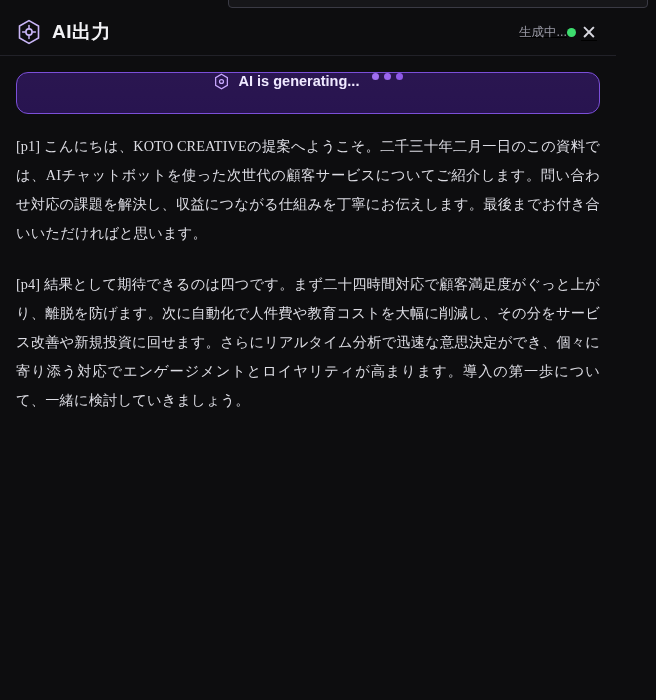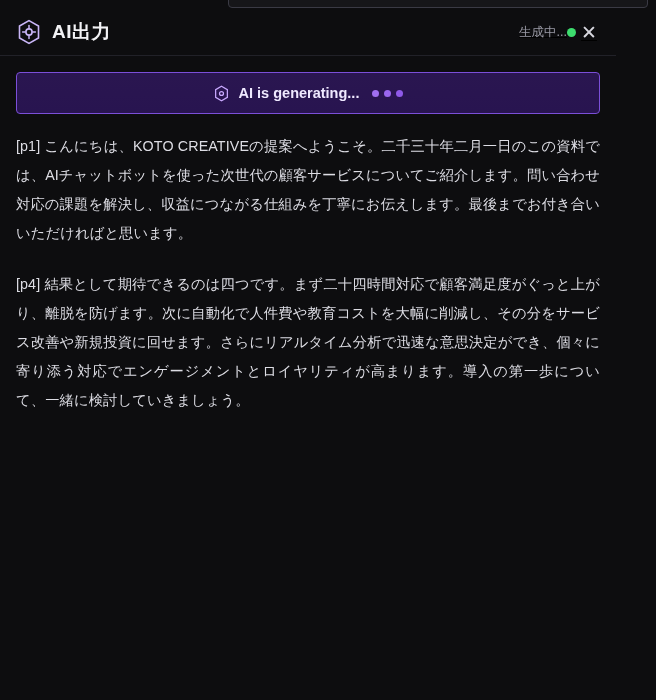--- a/index.html
+++ b/index.html
@@ -105,24 +105,24 @@
   
   .body {
     flex: 1;
     overflow: hidden;
     padding: 16px 16px 0 16px;
     background: #0d0d0f;
   }
   .gen-banner {
     height: 42px;
     border: 1px solid #7b4fd8;
-    border-radius: 4px;
+    border-radius: 12px;
     background: linear-gradient(180deg, #2a1650 0%, #281450 100%);
     display: flex;
-    align-items: center;
+    align-items: flex-start;
     justify-content: center;
     gap: 9px;
     margin-bottom: 18px;
   }
   .gen-banner .spark {
     width: 17px;
     height: 17px;
     display: block;
   }
   .gen-banner .gen-text {
@@ -146,20 +146,21 @@
   .dots i:nth-child(2) { background: #9a66ee; }
   .dots i:nth-child(3) { background: #8f5ae8; }
 
   .para {
     color: #ddddE4;
     font-size: 14.3px;
     line-height: 29px;
     margin: 0 0 22px 0;
     text-align: justify;
     letter-spacing: .1px;
+    font-family: Liberation Serif, serif;
   }
   .para .tag {
     color: #ddddE4;
   }
 </style>
 </head>
 <body>
 
 <div id="app">
 

